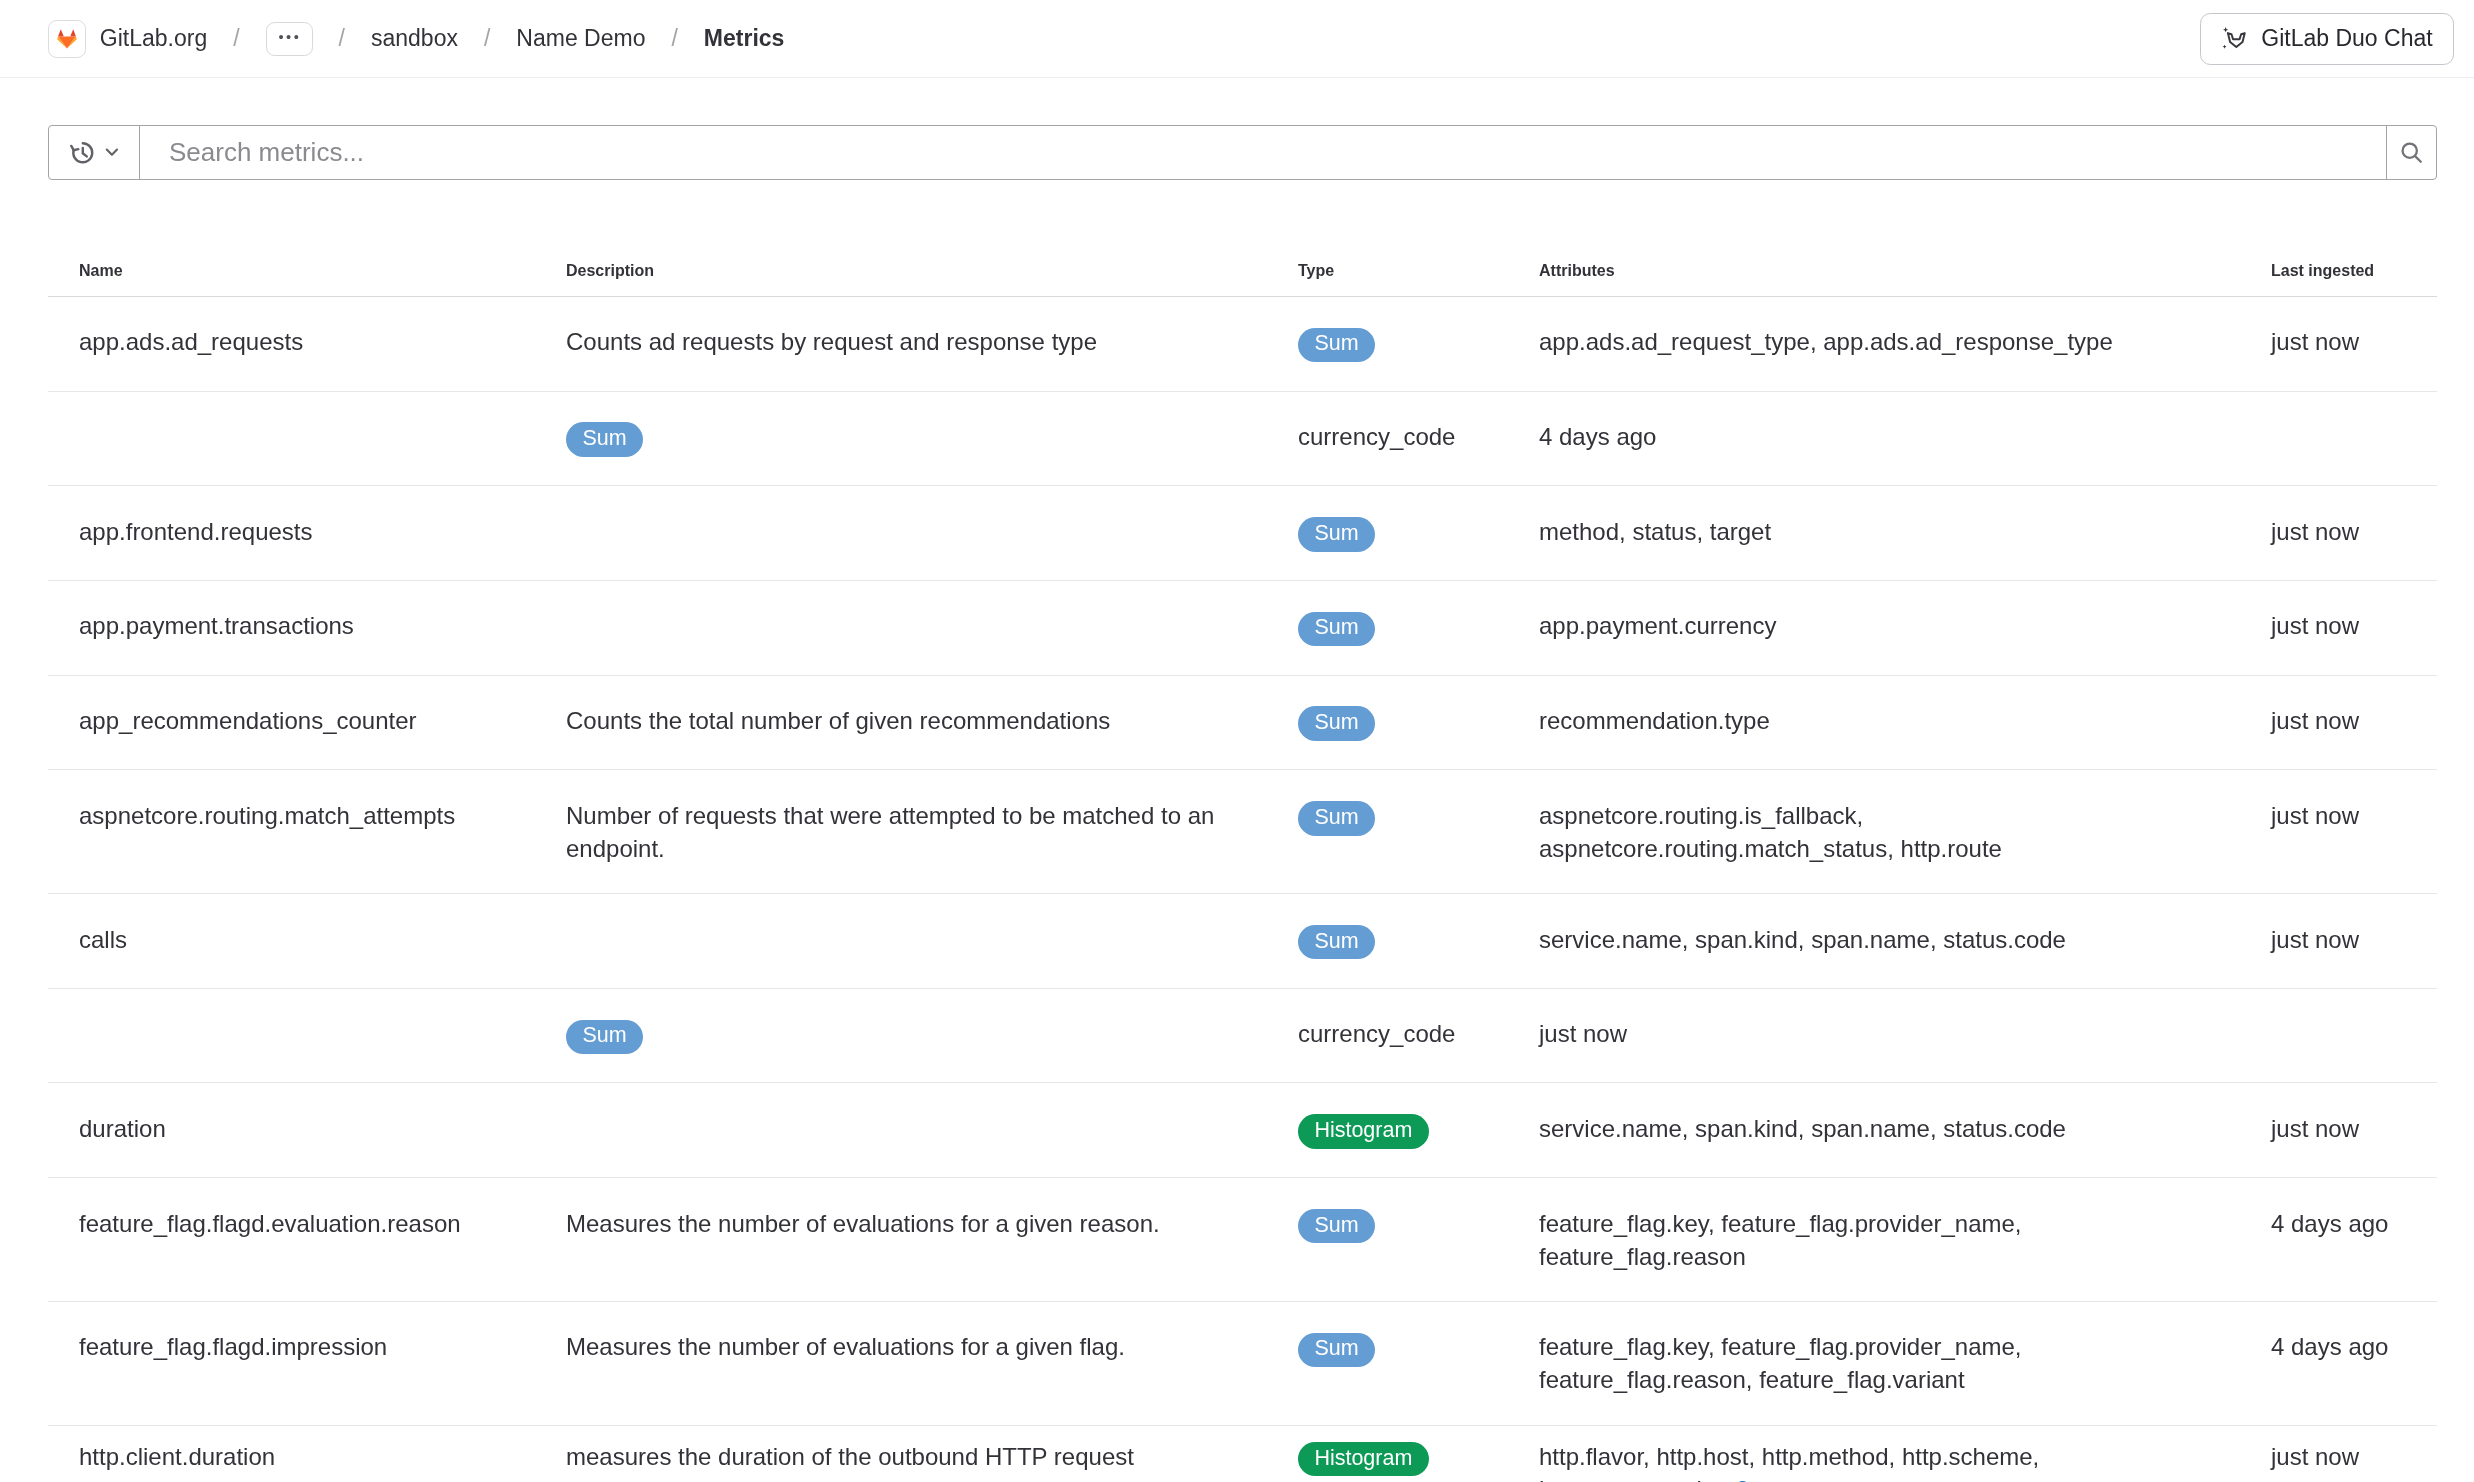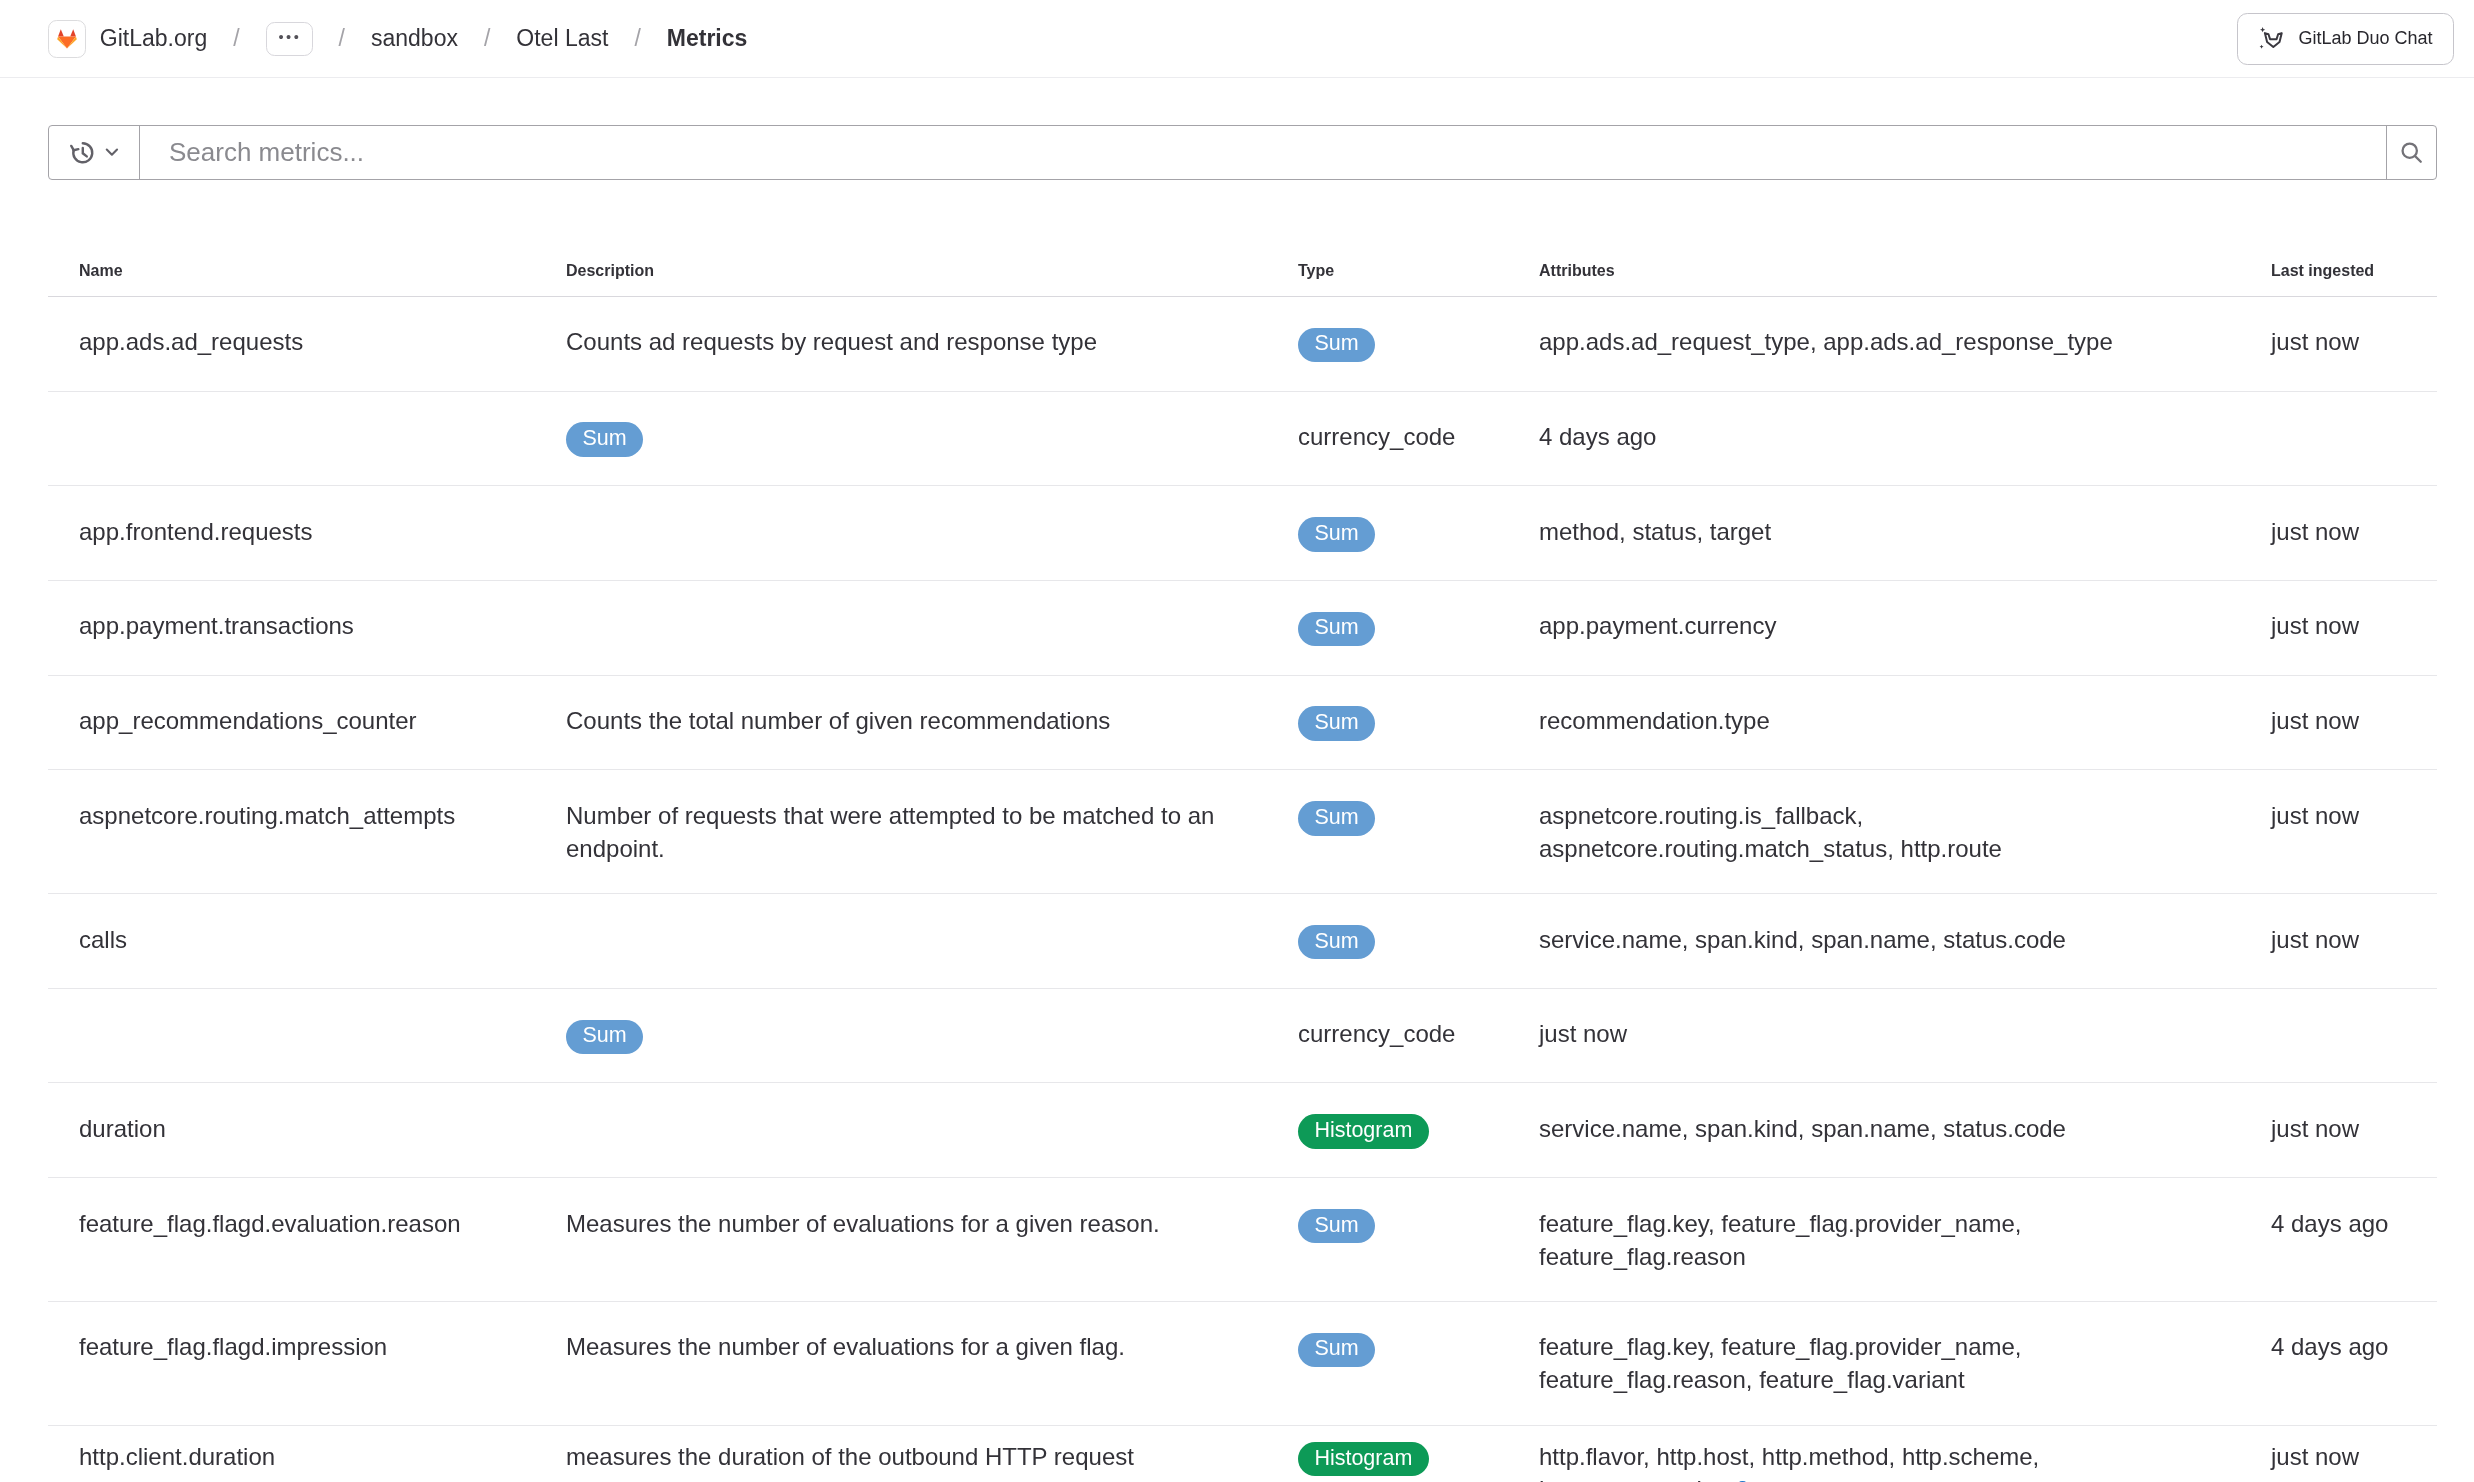--- a/index.html
+++ b/index.html
@@ -13,21 +13,21 @@
   .avatar { width:38px; height:38px; border:0.9px solid #dcdcde; border-radius:8.6px;
     display:flex; align-items:center; justify-content:center; background:#fff; }
   .crumb-link { color:#333238; text-decoration:none; cursor:pointer; }
   .crumb-sep { color:#a4a3a8; }
   .crumb-current { font-weight:700; }
   .ellipsis-btn { min-width:47px; height:34px; border:1.7px solid #d8d7dc; border-radius:8.6px;
     background:#fff; display:flex; align-items:center; justify-content:center;
     font-size:14.6px; letter-spacing:2.6px; color:#535158; cursor:pointer; padding:0 8.6px 3.4px 10.3px;}
   .spacer { flex:1; }
   .duo-btn { height:52px; border:1.7px solid #c6c5cb; border-radius:10.3px; background:#fff;
-    display:flex; align-items:center; gap:12px; padding:0 20.7px; font-size:18px;
+    display:flex; align-items:center; gap:12px; padding:0 20.7px; font-size:23px;
     font-weight:500; color:#28272d; cursor:pointer;justify-content:space-between; }
 
   
   .search-wrap { margin:47px 38px 0 48px; height:55px; border:1.7px solid #a4a3a8;
     border-radius:4px; display:flex; align-items:stretch; background:#fff; }
   .history-btn { width:91px; display:flex; align-items:center; justify-content:center;
     gap:8.6px; border-right:1.7px solid #a4a3a8; background:#fff; border-radius:6.9px 0 0 6.9px;
     cursor:pointer; border-top:none; border-left:none; border-bottom:none; }
   .search-input { flex:1; border:none; outline:none; font-size:26px; padding:0 26px 0 29px;
     font-family:"Liberation Sans", sans-serif; color:#333238; border-radius:0; }
@@ -71,21 +71,21 @@
           <path fill="#fca326" d="M31.4 14.2 L32.7 18.3 18 32.2 Z"></path>
         </svg>
       </span>
       <span>GitLab.org</span>
     </a>
     <span class="crumb-sep">/</span>
     <button class="ellipsis-btn">•••</button>
     <span class="crumb-sep">/</span>
     <a class="crumb-link">sandbox</a>
     <span class="crumb-sep">/</span>
-    <a class="crumb-link">Otel Last</a>
+    <a class="crumb-link">Name Demo</a>
     <span class="crumb-sep">/</span>
     <span class="crumb-current">Metrics</span>
   </nav>
   <div class="spacer"></div>
   <button class="duo-btn">
     <span>
       <svg width="27.6" height="27.6" viewBox="0 0 16 16" fill="none" stroke="#3a383f" stroke-width="1.15" stroke-linejoin="round">
         <path d="M3.4 4.7 L4.7 9.8 8.3 12.7 11.9 9.8 13.2 4.7 11.1 5.4 10.2 8.2 H6.4 L5.5 5.4 Z"></path>
         <path d="M2.1 1.2 l.45 1.05 L3.6 2.7 l-1.05.45 L2.1 4.2 l-.45-1.05 L.6 2.7 l1.05-.45 Z" fill="#3a383f" stroke="none"></path>
         <path d="M1.5 11.4 l.35.8.8.35-.8.35-.35.8-.35-.8-.8-.35.8-.35 Z" fill="#3a383f" stroke="none"></path>

